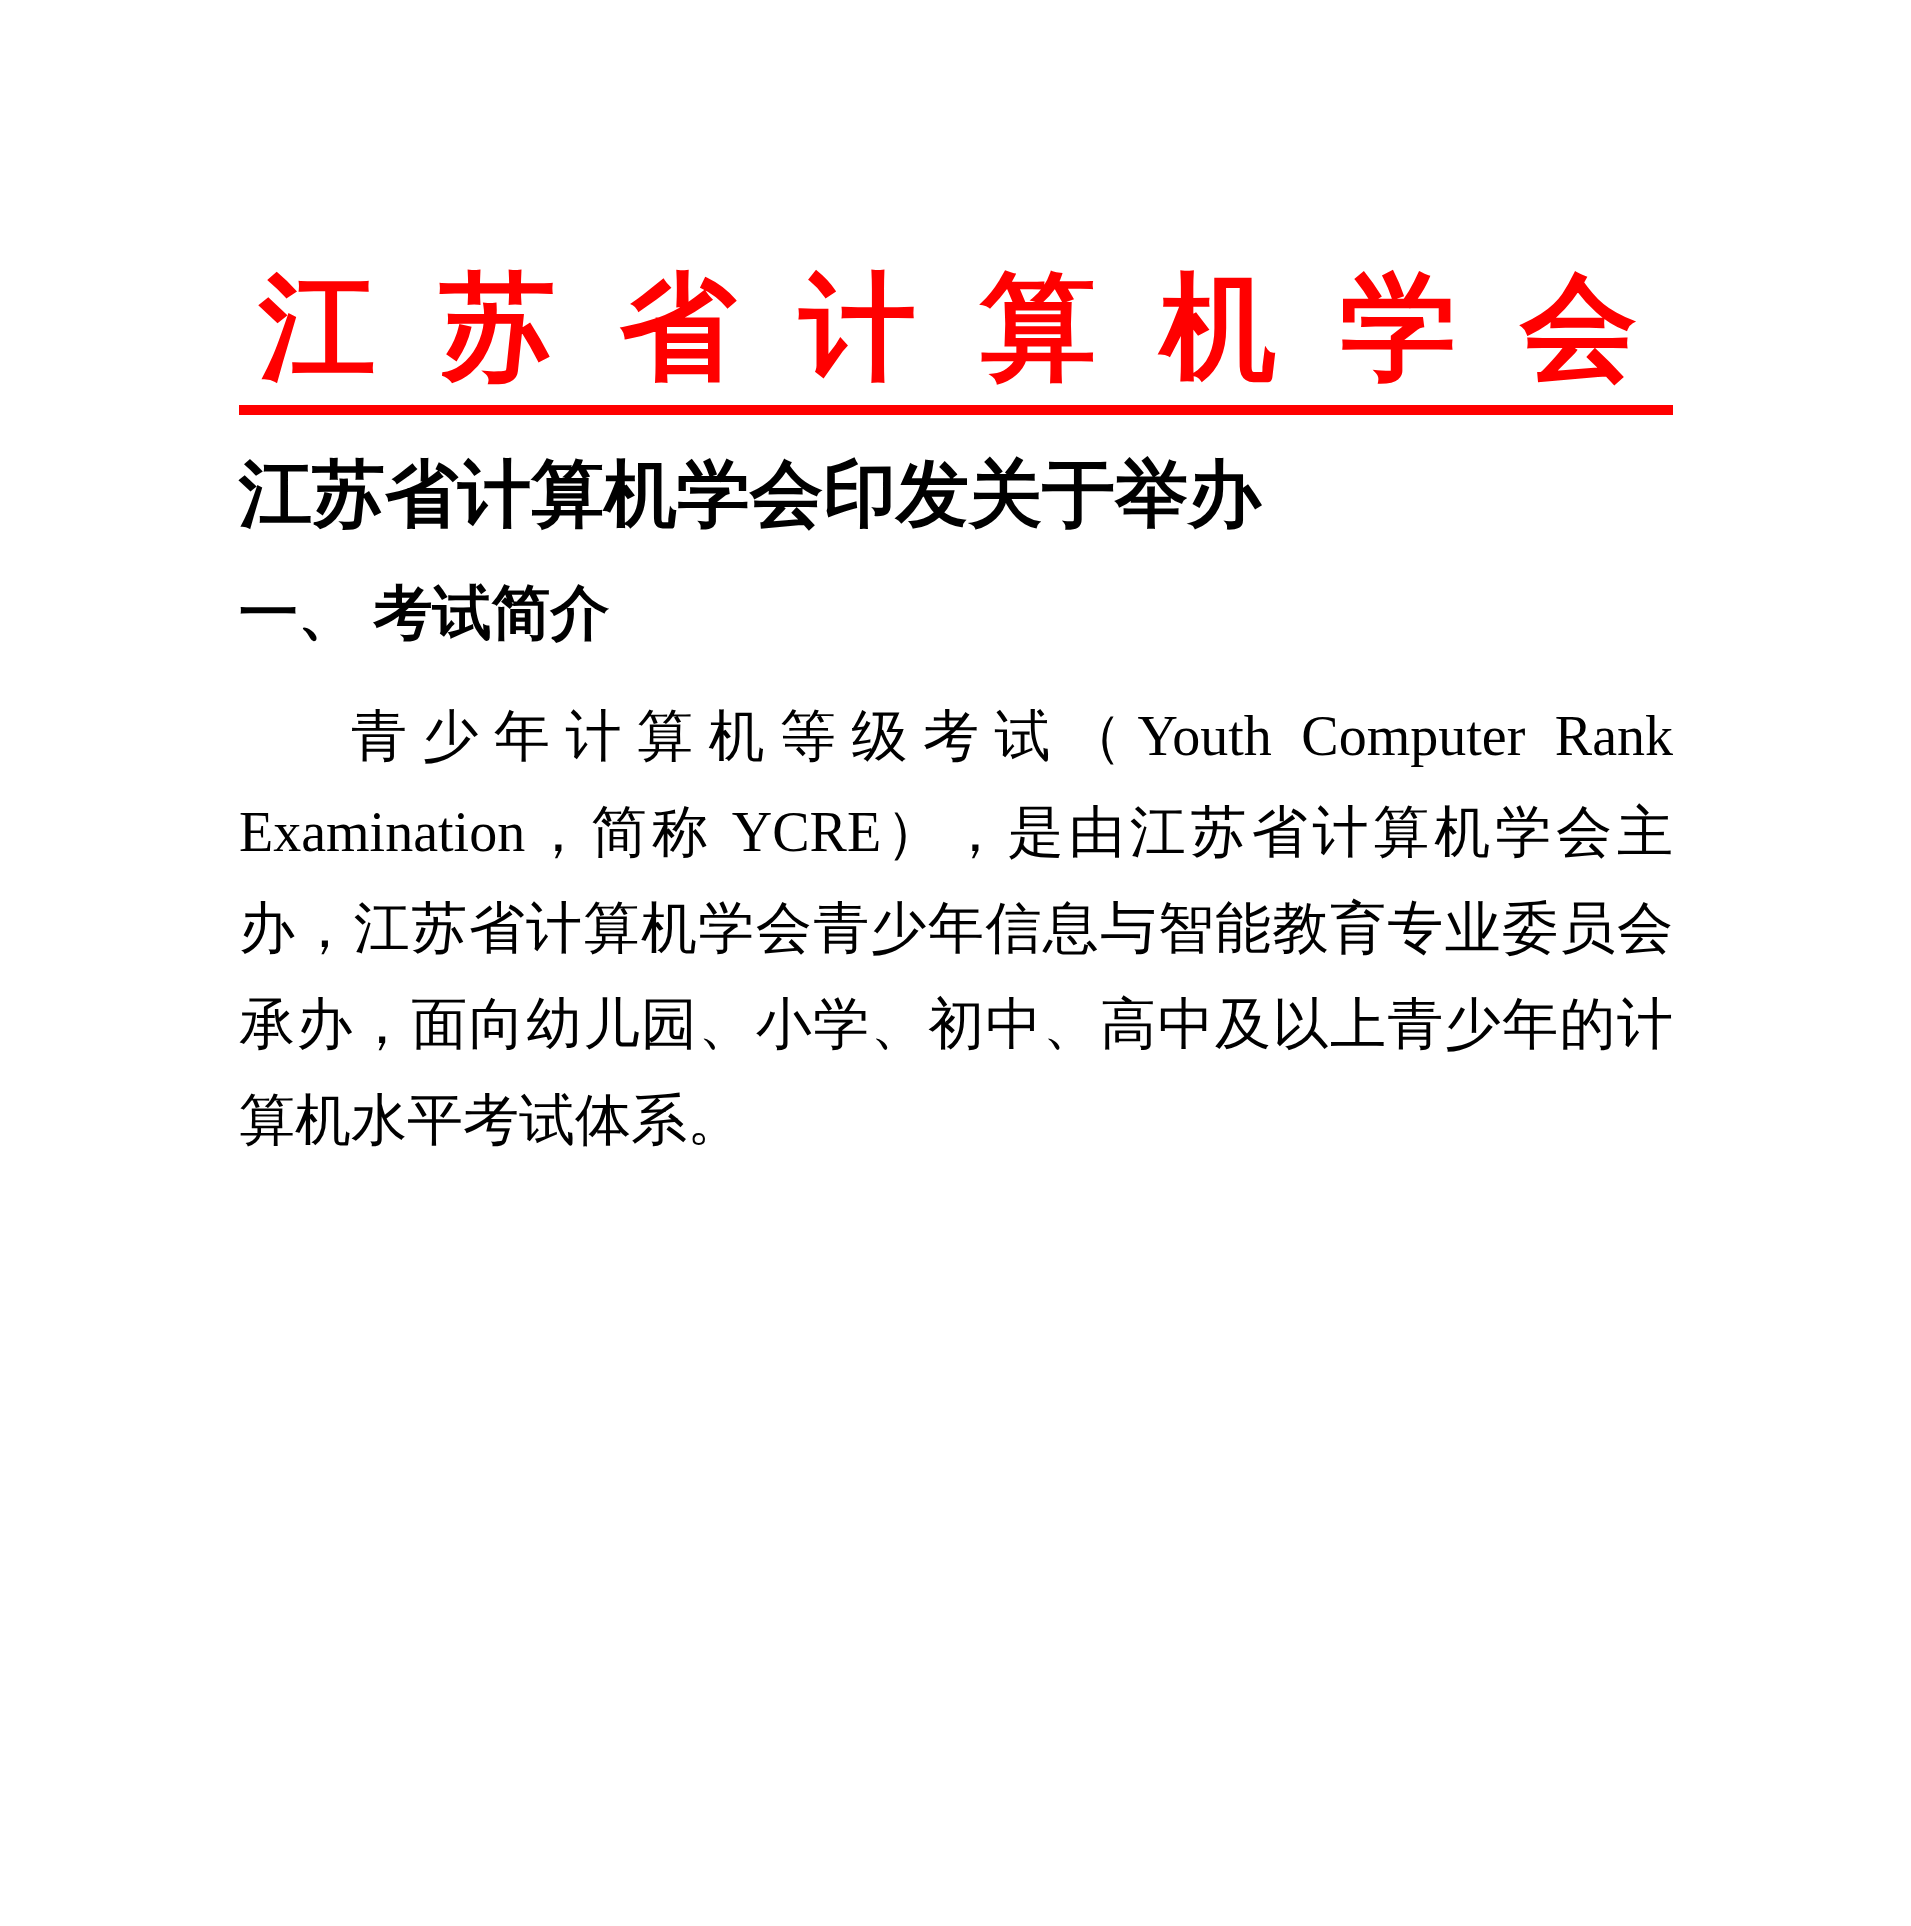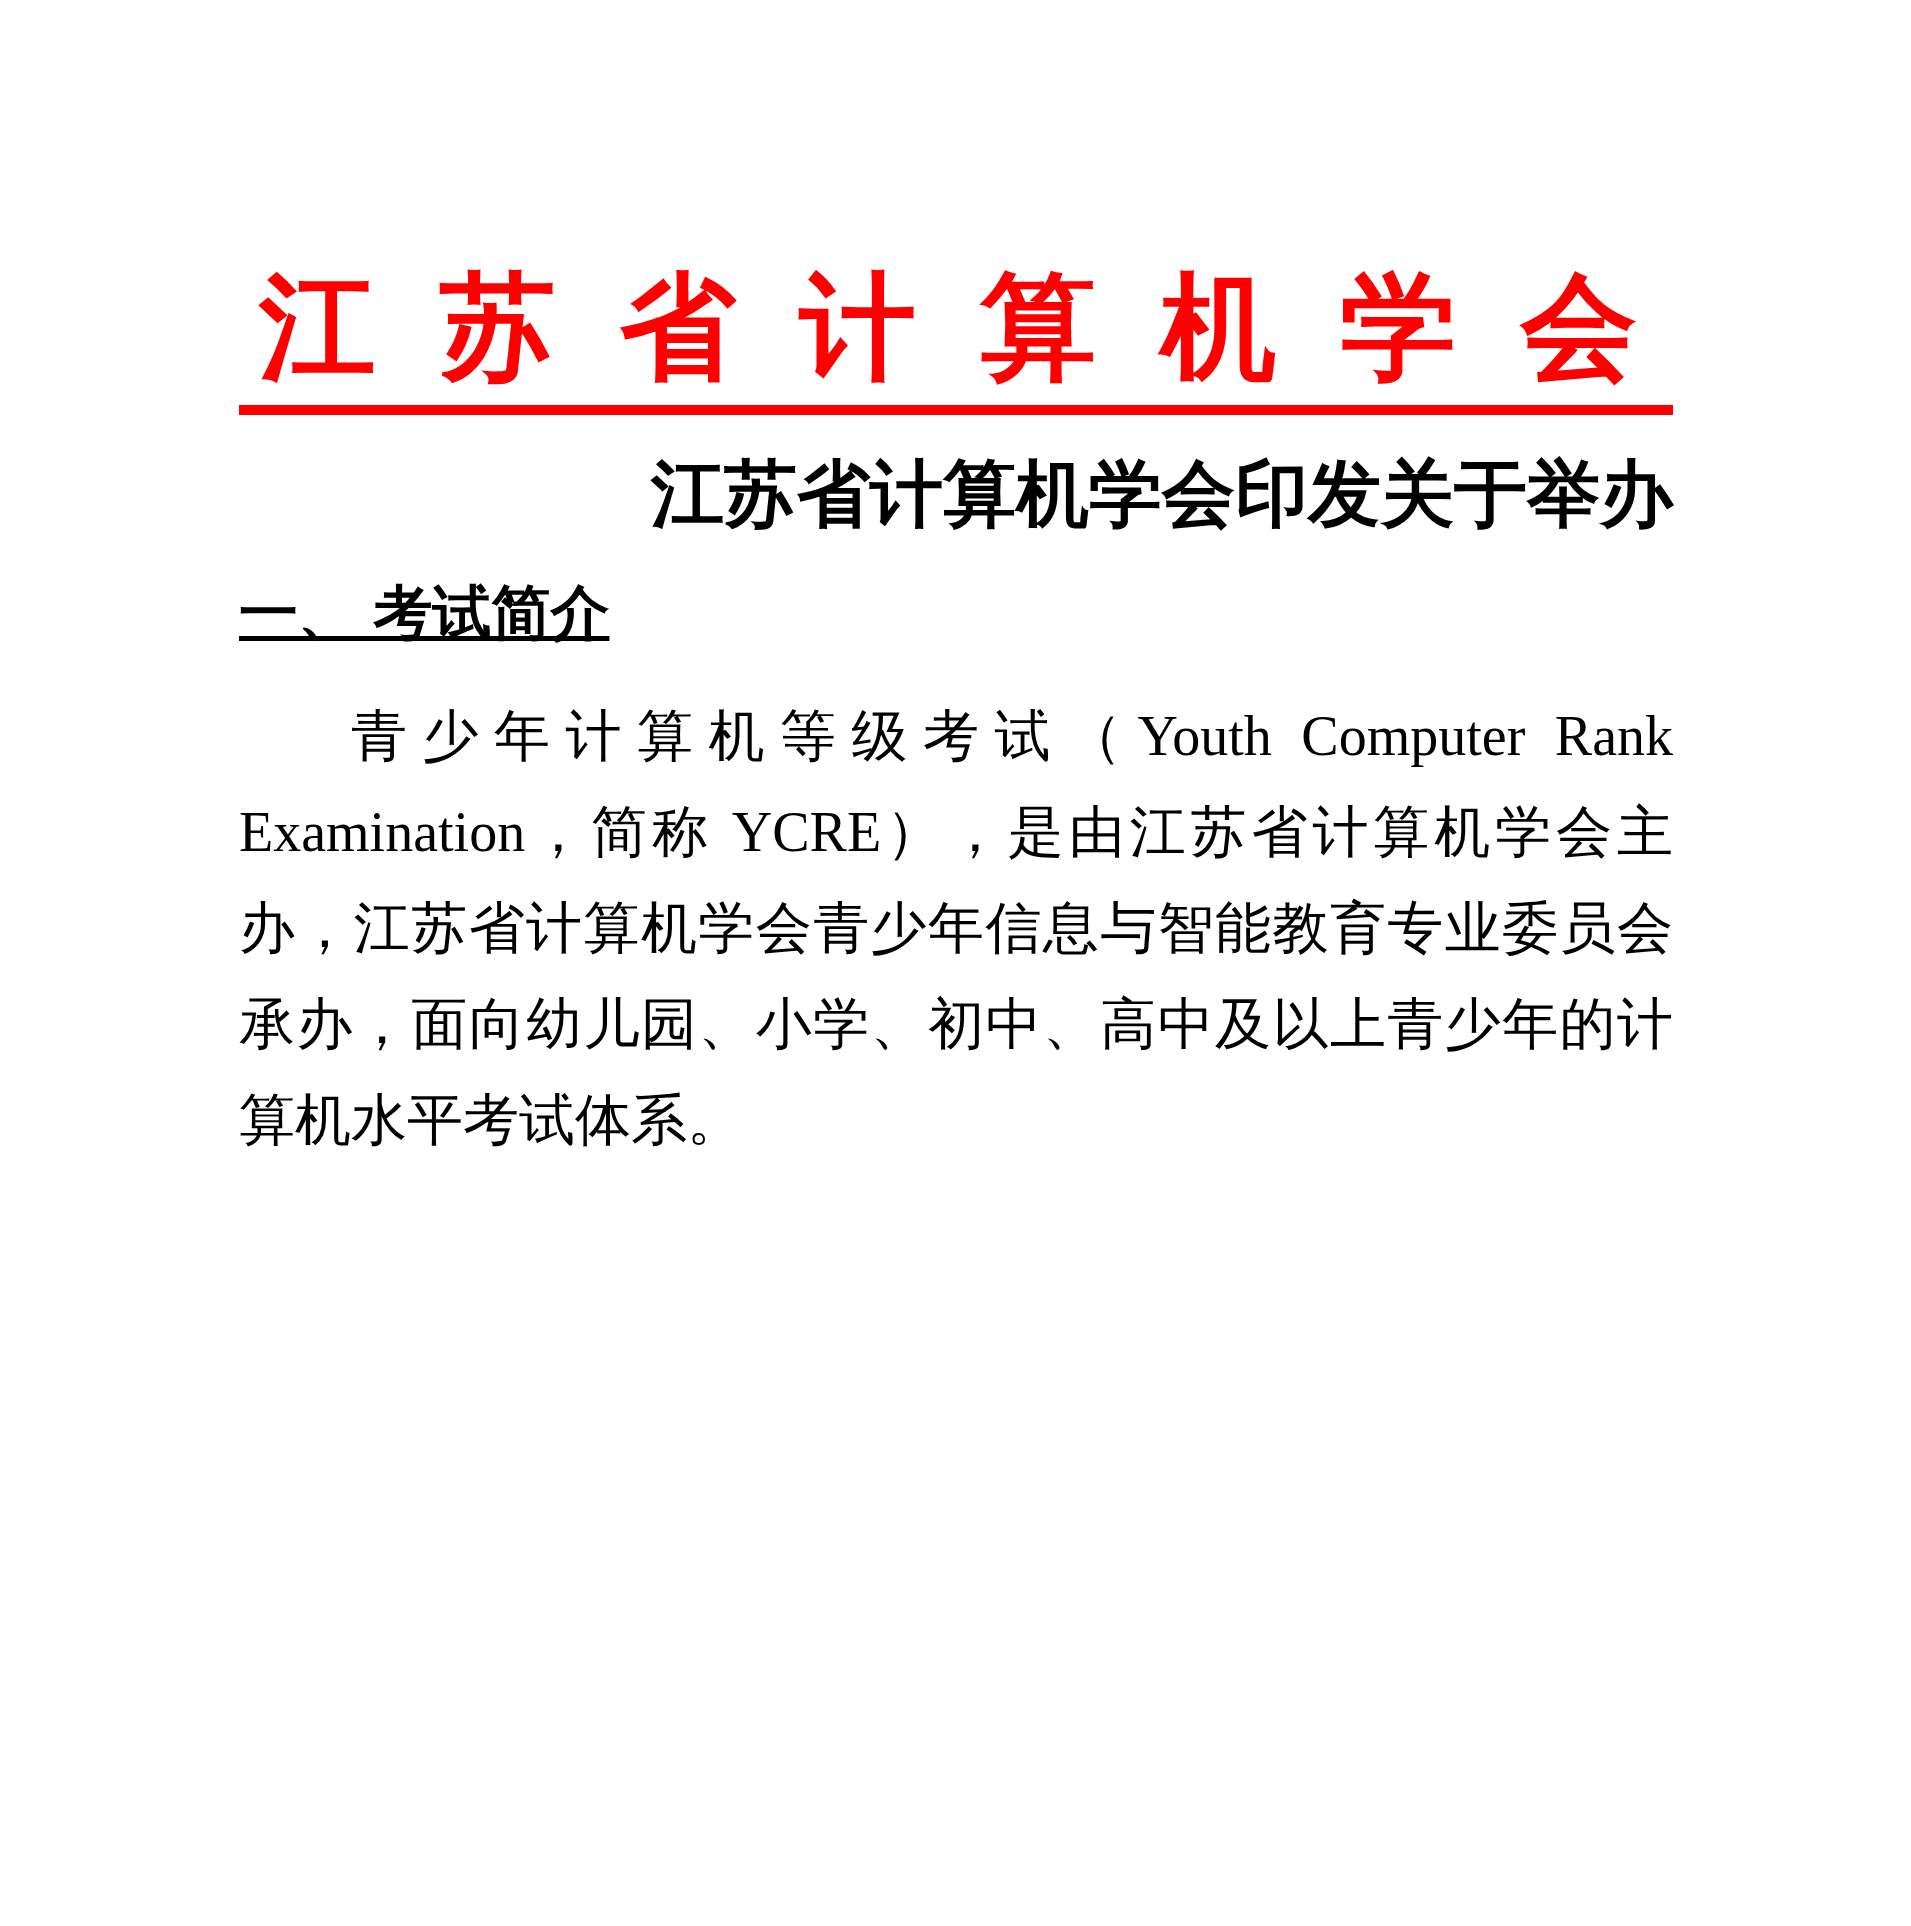--- a/index.html
+++ b/index.html
@@ -37,38 +37,37 @@
     margin-top: 7.7px;
     height: 10px;
     background: #FF0000;
   }
   .notice-title {
     margin-top: 31px;
     font-family: "Liberation Sans", "DejaVu Sans", sans-serif;
     font-weight: bold;
     font-size: 73px;
     line-height: 96px;
-    text-align: right;
+    text-align: left;
   }
   .body-text {
     font-size: 56px;
     line-height: 96px;
     text-align: justify;
   }
   .salutation { margin-top: 185px; }
   .indent2 { text-indent: 2em; }
   .section-heading {
     font-family: "Liberation Sans", "DejaVu Sans", sans-serif;
     font-weight: bold;
     font-size: 59px;
     line-height: 96px;
     margin-top: 23px;
     margin-bottom: 27px;
     text-align: left;
-    text-decoration: underline;
   }
 </style>
 </head>
 <body>
 
 <div class="page">
   <div class="content">
 
     <div class="masthead">江 苏 省 计 算 机 学 会</div>
 

